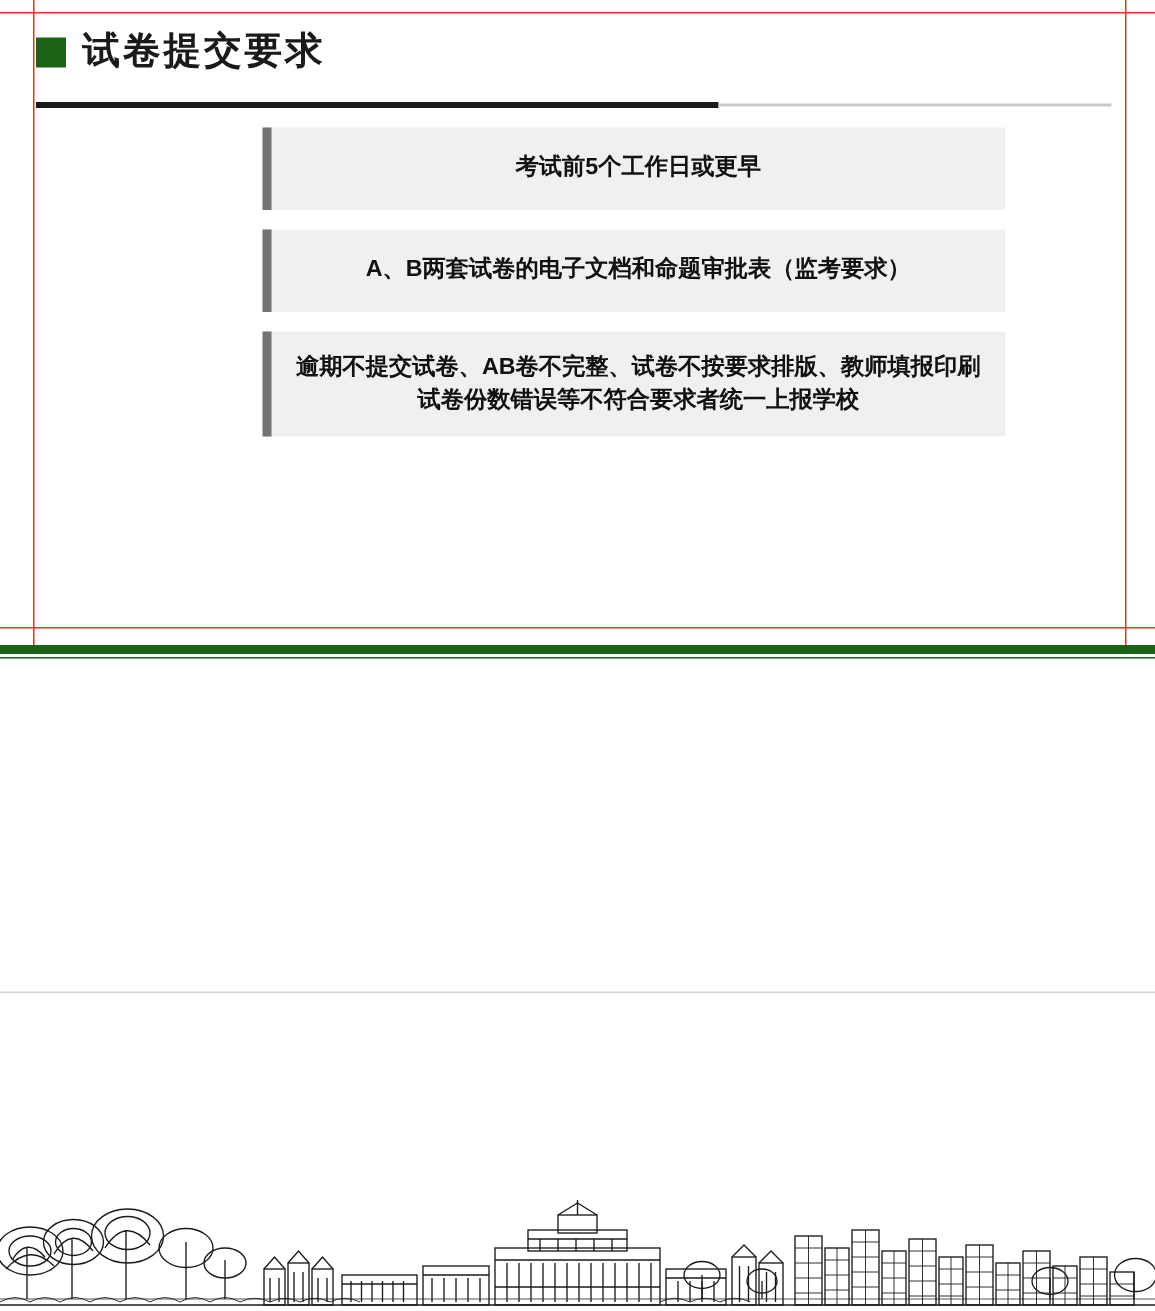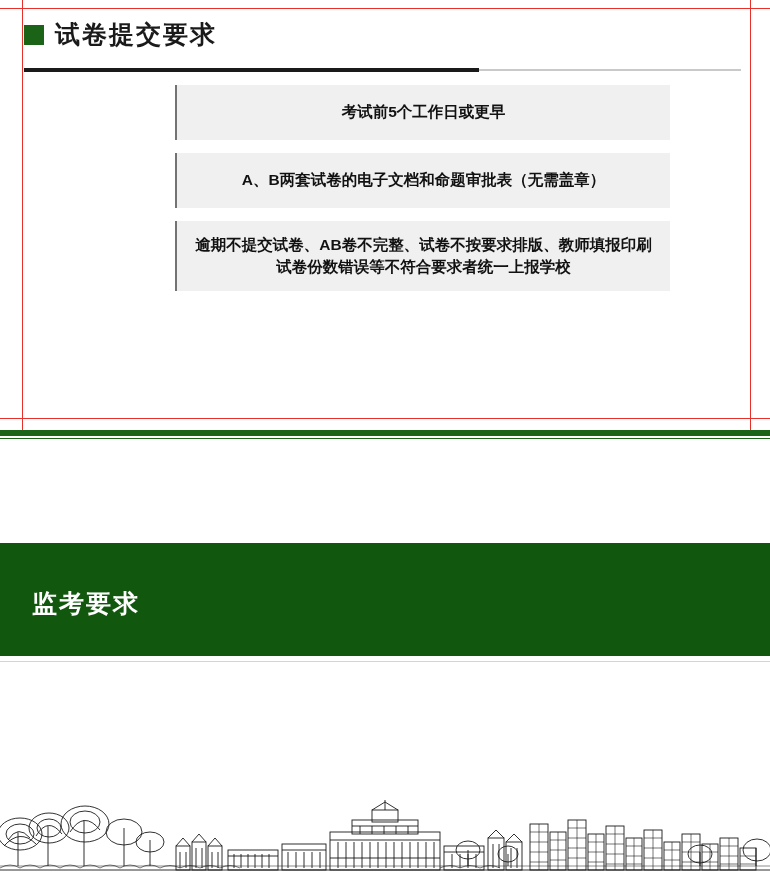--- a/index.html
+++ b/index.html
@@ -81,21 +81,21 @@
   
   #boxes {
     position: absolute;
     left: 175px;
     top: 85px;
     width: 495px;
     z-index: 10;
   }
   .box {
     background: #f0f0f0;
-    border-left: 2px solid #737373;
+    border-left: 6px solid #737373;
     box-sizing: border-box;
     display: flex;
     align-items: center;
     justify-content: center;
     text-align: center;
     color: #111111;
     font-weight: bold;
     font-size: 15.5px;
     line-height: 1.45;
     padding: 1px 16px;
@@ -185,33 +185,30 @@
   <div id="title-row">
     <div id="title-square"></div>
     <div id="title-text">试卷提交要求</div>
   </div>
 
   <div id="title-rule-dark"></div>
   <div id="title-rule-light"></div>
 
   <div id="boxes">
     <div class="box box-1">考试前5个工作日或更早</div>
-    <div class="box box-2">A、B两套试卷的电子文档和命题审批表（无需盖章）</div>
+    <div class="box box-2">A、B两套试卷的电子文档和命题审批表（监考要求）</div>
     <div class="box box-4">逾期不提交试卷、AB卷不完整、试卷不按要求排版、教师填报印刷试卷份数错误等不符合要求者统一上报学校</div>
   </div>
 
   <div id="slide-sep"></div>
   <div id="slide-sep-inner"></div>
 </div>
 
 <div id="slide-two">
 
-  <div id="green-band">
-    <div id="green-band-title">监考要求</div>
-  </div>
 
   <div id="band-rule"></div>
 
   <svg id="skyline" viewBox="0 0 770 120" preserveAspectRatio="none">
     <g stroke="#1a1a1a" stroke-width="0.9" fill="none">
 
       <line x1="0" y1="116" x2="770" y2="116"></line>
       <line x1="0" y1="112" x2="770" y2="112" stroke-width="0.5"></line>
 
       <g>

